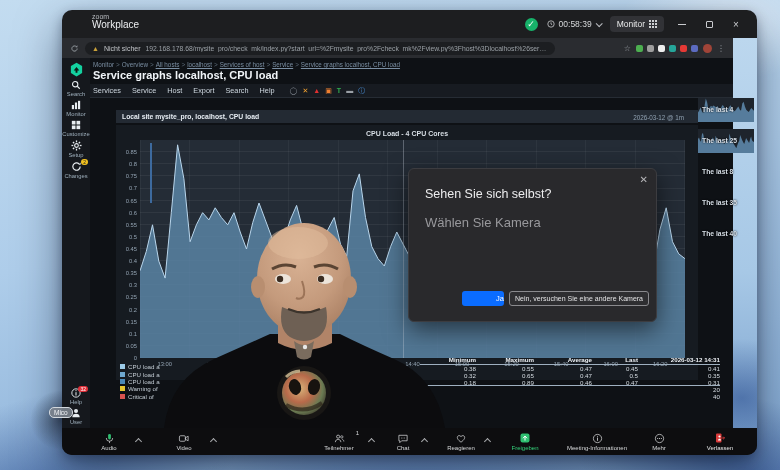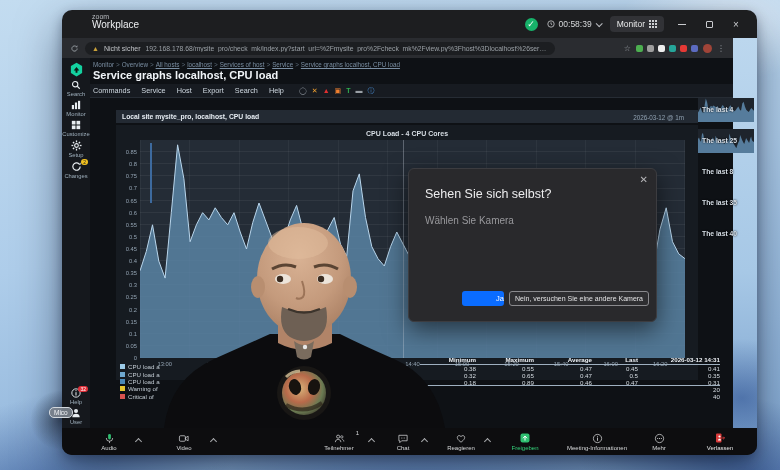--- a/index.html
+++ b/index.html
@@ -93,21 +93,21 @@
   .rrow.txtonly { height:22px; margin-bottom:9px; }
   .railline { position:absolute; left:60px; top:85px; width:2px; height:60px; background:#3d6a9e; }
 
   
   .person { position:absolute; left:100px; top:183px; width:285px; height:207px; }
 
   
   .dlg { position:absolute; left:346px; top:130px; width:249px; height:154px; background:#29292c; border:1px solid #3c3c40; border-radius:6px; box-shadow:0 8px 24px rgba(0,0,0,.55); }
   .dlg .x { position:absolute; right:8px; top:5px; color:#b5b5b8; font-size:10px; }
   .dlg .dtitle { position:absolute; left:16px; top:18px; font-size:12.5px; color:#ececee; }
-  .dlg .dlabel { position:absolute; left:16px; top:46px; font-size:10px; color:#98989c; }
+  .dlg .dlabel { position:absolute; left:16px; top:46px; font-size:13px; color:#98989c; }
   .dlg .dselect { position:absolute; left:13px; top:57px; width:224px; height:15px; background:#1c1c1f; border:1px solid #59595f; border-radius:3px; color:#dcdcde; font-size:7.5px; line-height:13px; padding-left:6px; }
   .dlg .dselect .chev { position:absolute; right:7px; top:4px; border-color:#9a9a9e; }
   .dlg .btns { position:absolute; left:0; top:122px; width:100%; height:18px; }
   .btn-yes { position:absolute; left:53px; top:0; width:42px; height:15px; background:#0a6cff; border-radius:3px; color:#fff; font-size:7.5px; text-align:right; line-height:15px; }
   .btn-no { position:absolute; left:100px; top:0; width:140px; height:15px; background:#2e2e31; border:1px solid #8a8a8e; border-radius:3px; color:#e2e2e4; font-size:7px; text-align:center; line-height:13px; white-space:nowrap; }
 
   
   .ztb { position:absolute; left:0; bottom:0; width:100%; height:27px; background:#0d0d0f; border-radius:0 0 10px 10px; display:flex; align-items:center; }
   .tbi { position:relative; display:flex; flex-direction:column; align-items:center; justify-content:center; width:50px; height:27px; }
   .tbi .tl { font-size:6px; color:#d8dadc; margin-top:1px; white-space:nowrap; }
@@ -262,21 +262,21 @@
             </svg>
           <span class="lbl">User</span>
         </div>
       </div>
 
       <div class="cmk-main">
         <div class="crumb" id="crumb"><span>Monitor</span><span class="sep">&gt;</span><span>Overview</span><span class="sep">&gt;</span><span class="lnk">All hosts</span><span class="sep">&gt;</span><span class="lnk">localhost</span><span class="sep">&gt;</span><span class="lnk">Services of host</span><span class="sep">&gt;</span><span class="lnk">Service</span><span class="sep">&gt;</span><span class="lnk">Service graphs localhost, CPU load</span></div>
         <div class="cmk-title">Service graphs localhost, CPU load</div>
         <div class="cmk-menu">
           <span class="m" id="menus" style="display:flex;gap:11px;">
-              <span class="m">Commands</span>
+              <span class="m">Services</span>
               <span class="m">Service</span>
               <span class="m">Host</span>
               <span class="m">Export</span>
               <span class="m">Search</span>
               <span class="m">Help</span>
             </span>
           <span class="micons">
             <span style="color:#8a9199">◯</span>
             <span style="color:#f0a030">✕</span>
             <span style="color:#e03030">▲</span>

